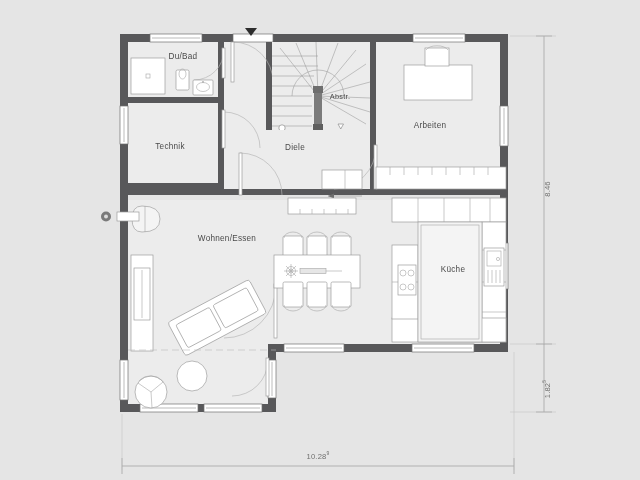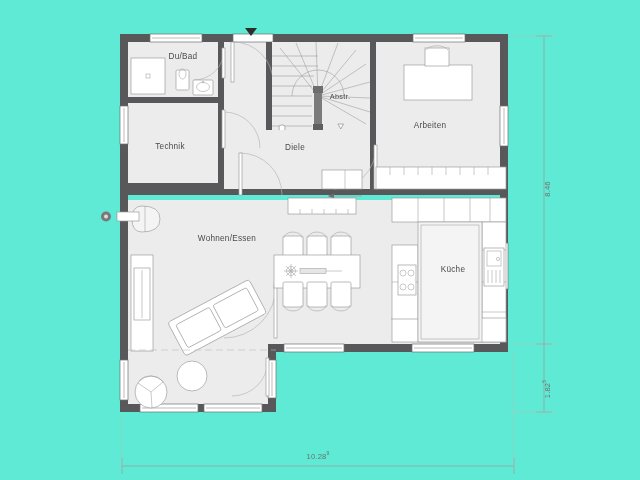--- a/index.html
+++ b/index.html
@@ -2,21 +2,21 @@
 <html><head>
 <meta charset="utf-8">
 <title>Grundriss Erdgeschoss</title>
 <style>
   html,body{margin:0;padding:0;background:#ffffff;}
   body{
     width:640px;height:480px;overflow:hidden;
     font-family:"Liberation Sans","DejaVu Sans",sans-serif;
     color:#3b3b3b;
   }
-  #plan-root{position:relative;width:640px;height:480px;background:#5eead4;}
+  #plan-root{position:relative;width:640px;height:480px;background:#e5e5e5;}
   svg.plan{display:block;width:640px;height:480px;}
 
   .room-label{
     font-family:"Liberation Sans","DejaVu Sans",sans-serif;
     font-size:8.2px; fill:#4a4a4a; text-anchor:middle;
     dominant-baseline:middle; letter-spacing:.25px;
   }
   .room-label.small{font-size:7.4px;}
   .dim-label{
     font-family:"Liberation Sans","DejaVu Sans",sans-serif;

